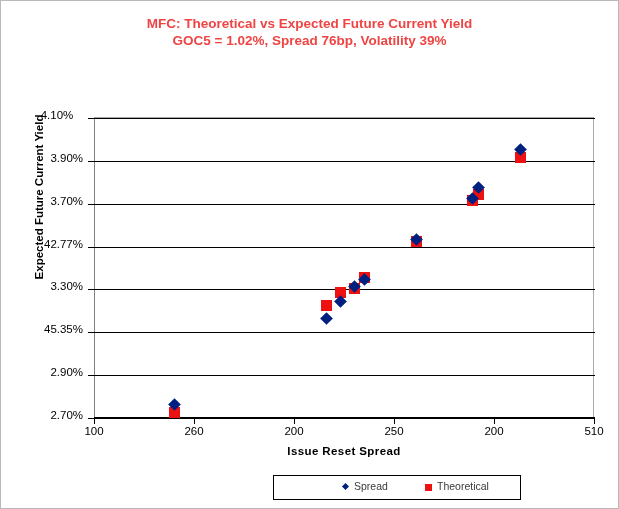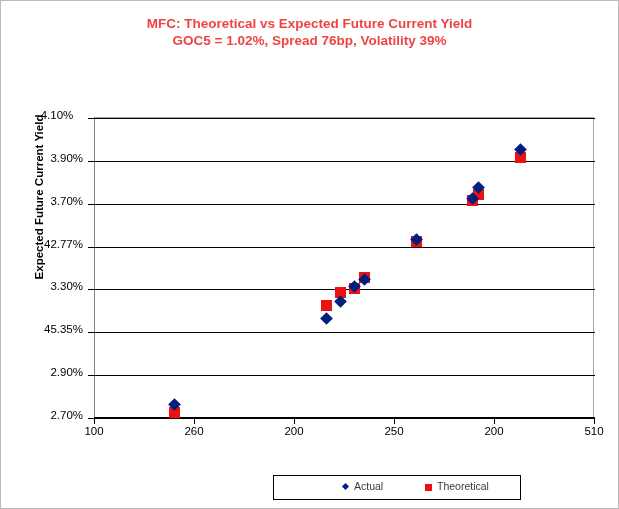--- a/index.html
+++ b/index.html
@@ -62,28 +62,29 @@
       <div class="gridline" style="top: 85.7143px;"></div>
       <div class="ytick" style="top: 85.7143px;"></div>
       <div class="gridline" style="top: 42.8571px;"></div>
       <div class="ytick" style="top: 42.8571px;"></div>
       <div class="gridline" style="top: 0px;"></div>
       <div class="ytick" style="top: 0px;"></div>
     </div>
 
   <div id="xaxis"></div>
 
+  <div id="xtitle">Issue Reset Spread</div>
 
   <div id="ytitlewrap">
     <div id="ytitle">Expected Future Current Yield</div>
   </div>
 
   <div id="legend">
     <span class="legmark legdia" style="left:69px"></span>
-    <span class="legitem" style="left:80px">Actual</span>
+    <span class="legitem" style="left:80px">Spread</span>
     <span class="legmark legsq" style="left:151px"></span>
     <span class="legitem" style="left:163px">Theoretical</span>
   </div>
 
 <div class="xtick" style="left: 93px;"></div>
     <div class="xlab" style="left: 73px;">100</div>
     <div class="xtick" style="left: 193px;"></div>
     <div class="xlab" style="left: 173px;">260</div>
     <div class="xtick" style="left: 293px;"></div>
     <div class="xlab" style="left: 273px;">200</div>

